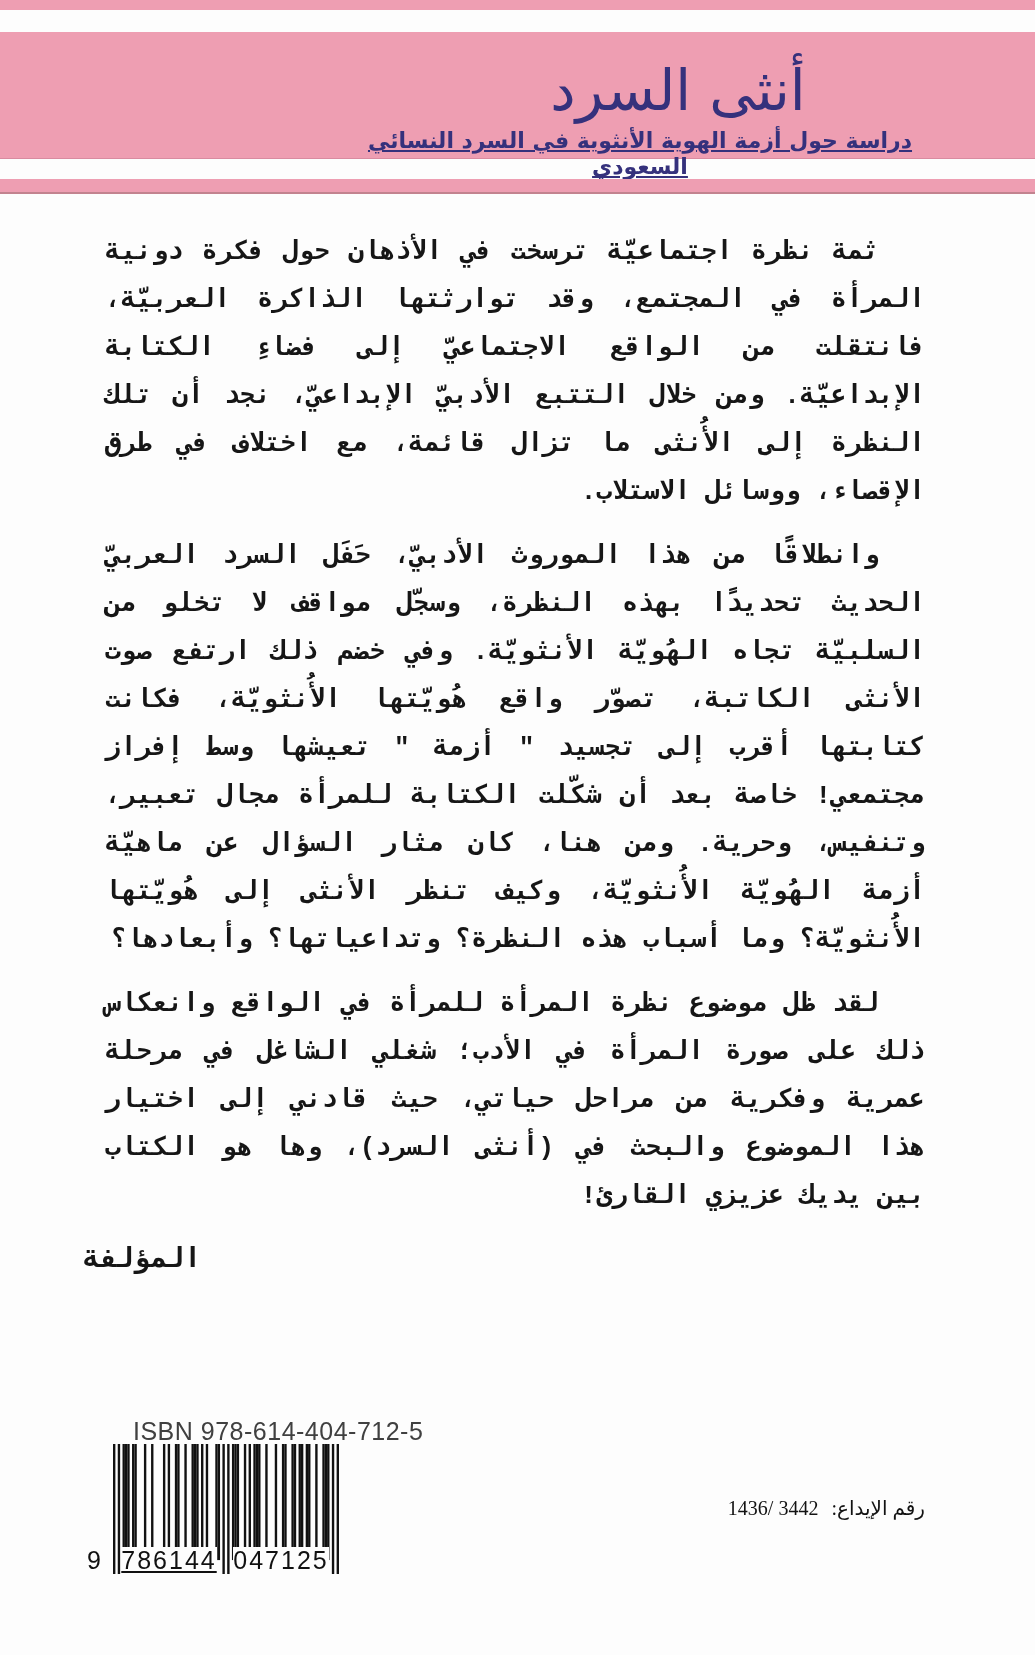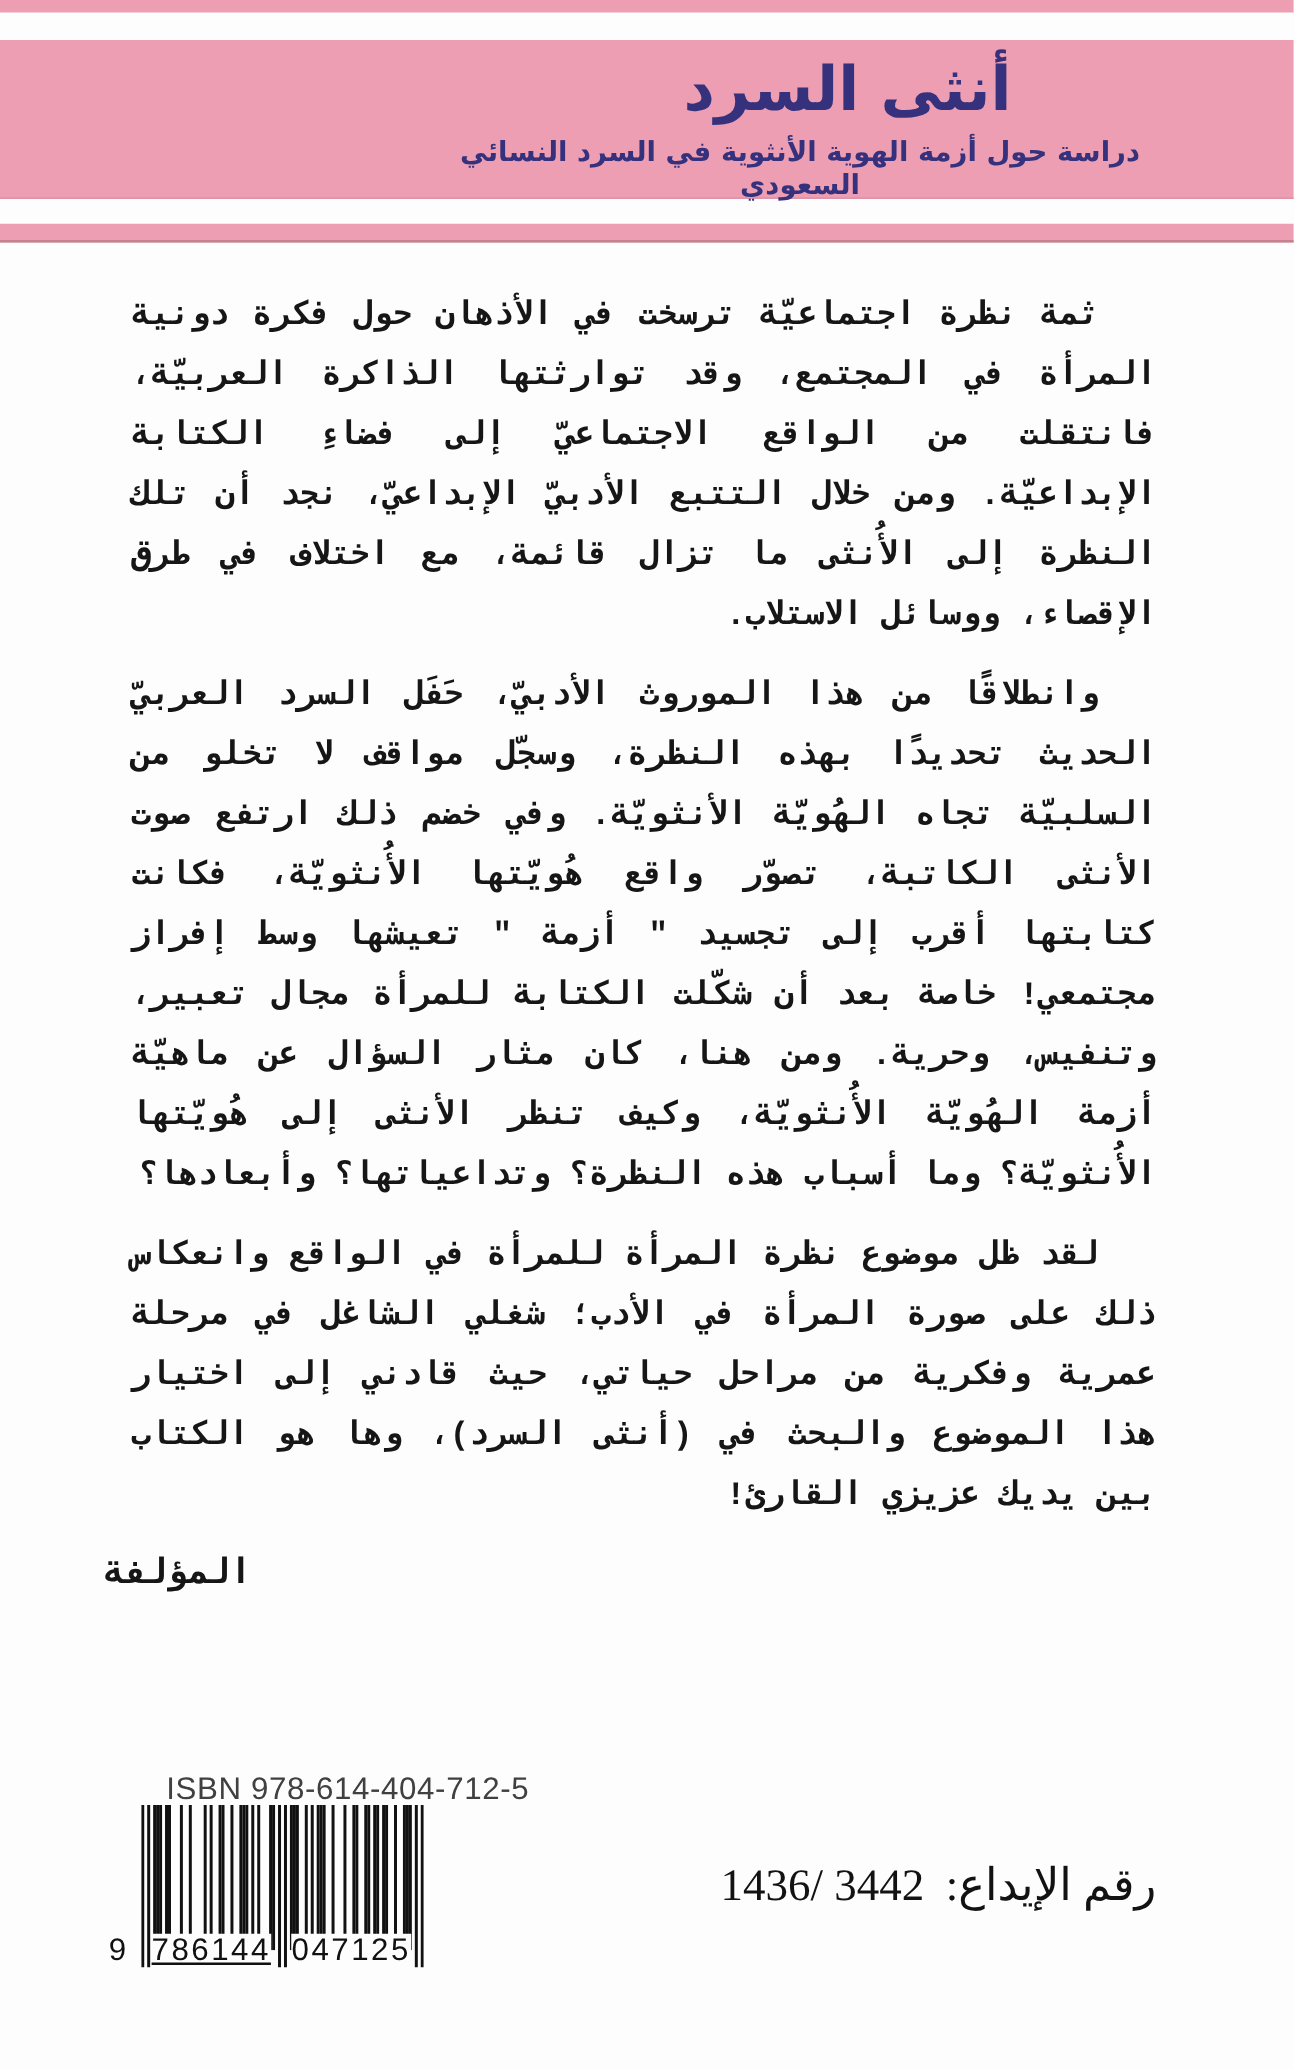--- a/index.html
+++ b/index.html
@@ -29,31 +29,32 @@
     position:absolute;left:0;top:32px;width:1035px;height:127px;
     background:var(--pink);
     border-bottom:1px solid #d98ba0;
   }
   .band-inner{
     position:absolute;left:340px;top:0;width:600px;height:100%;
     text-align:center;
   }
   .book-title{
     position:relative;left:38px;
-    margin-top:4px;
-    font-size:49px;line-height:72px;font-weight:700;
+    margin-top:22px;
+    font-size:57px;line-height:72px;font-weight:400;
     color:var(--navy);
     direction:rtl;
     letter-spacing:1px;
   }
   .book-subtitle{
     margin-top:2px;
     font-size:22px;line-height:26px;font-weight:700;
     color:var(--navy);
     direction:rtl;
+    text-decoration:underline;
   }
   .strip-divider{
     position:absolute;left:0;top:179px;width:1035px;height:15px;
     background:var(--pink);
     border-bottom:2px solid #c2838f;
   }
   
   .back-text{
     position:absolute;left:105px;top:228px;width:820px;
     direction:rtl;
@@ -98,21 +99,21 @@
   .digit-left{left:-26px;letter-spacing:0;}
   .digit-g1{left:8px;width:96px;text-decoration:underline;}
   .digit-g2{left:120px;width:96px;}
   
   .legal{
     position:absolute;right:110px;top:1489px;
     direction:rtl;text-align:right;
     color:#121212;
     font-family:"Liberation Serif","DejaVu Sans",serif;
   }
-  .legal-line{font-size:36px;line-height:38px;white-space:nowrap;}
+  .legal-line{font-size:20px;line-height:38px;white-space:nowrap;}
   .legal-line + .legal-line{margin-top:24px;}
   .legal-label{margin-left:8px;}
   .legal-value{direction:ltr;unicode-bidi:isolate;display:inline-block;}
 </style>
 </head>
 <body>
 
 <div class="page">
 
   <div class="strip-top"></div>

